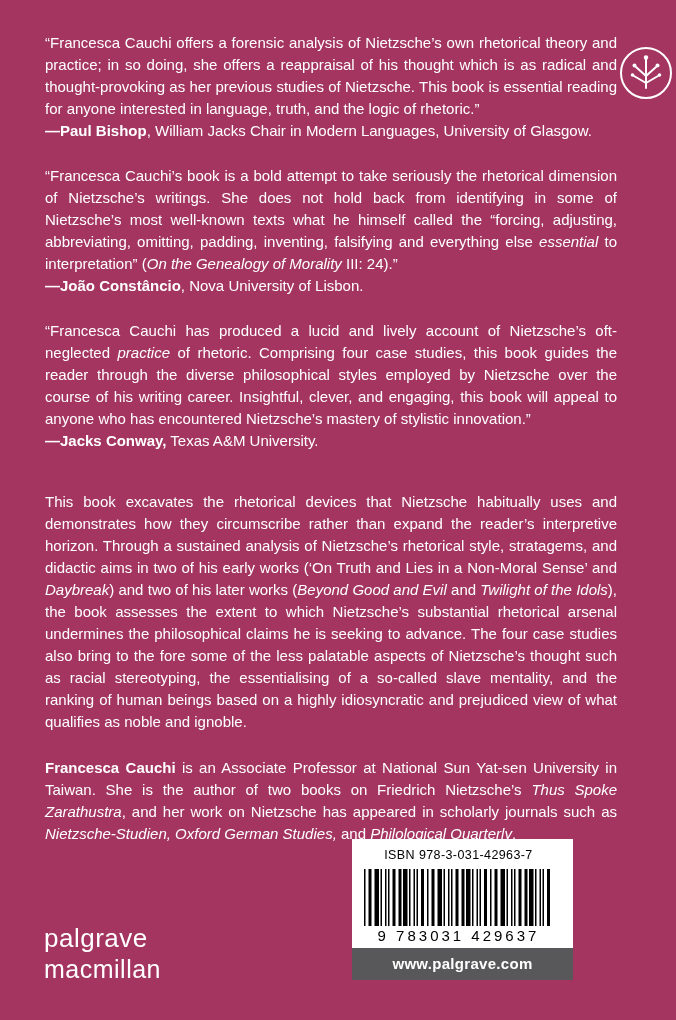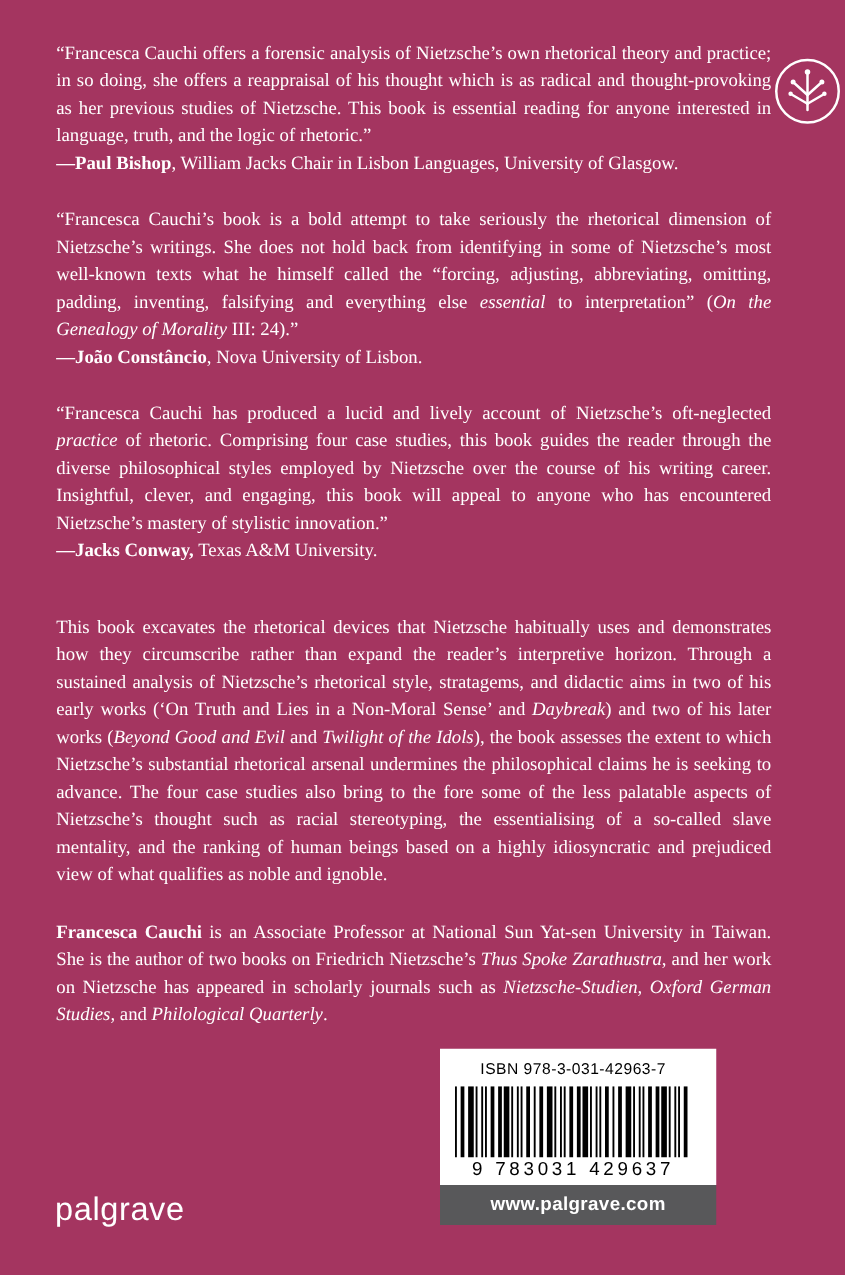--- a/index.html
+++ b/index.html
@@ -11,21 +11,20 @@
     background: #a43560;
     color: #ffffff;
     font-family: "Liberation Sans", sans-serif;
     overflow: hidden;
   }
   .content {
     position: absolute;
     top: 32px; left: 45px; right: 59px;
     font-size: 15px;
     line-height: 22px;
-    font-family: Liberation Serif, serif;
   }
   .quote, .desc, .bio { text-align: justify; }
   .blurb { margin-bottom: 23px; }
   .attr { text-align: left; }
   .desc { margin: 39px 0 24px 0; }
   .emblem {
     position: absolute;
     top: 45px; right: 2px;
     width: 56px; height: 56px;
   }
@@ -96,41 +95,42 @@
         <circle cx="14.5" cy="30" r="1.8"></circle>
         <circle cx="41.5" cy="30" r="1.8"></circle>
       </g>
     </svg>
   </div>
 
   <div class="content">
 
     <section class="blurb">
       <p class="quote"><span>“Francesca Cauchi offers a forensic analysis of Nietzsche’s own rhetorical theory and practice; in so doing, she offers a reappraisal of his thought which is as radical and thought-provoking as her previous studies of Nietzsche. This book is essential reading for anyone interested in language, truth, and the logic of rhetoric.”</span></p>
-      <p class="attr"><span style="font-weight: bold;">—Paul Bishop</span><span>, William Jacks Chair in Lisbon Languages, University of Glasgow.</span></p>
+      <p class="attr"><span style="font-weight: bold;">—Paul Bishop</span><span>, William Jacks Chair in Modern Languages, University of Glasgow.</span></p>
     </section>
 
     <section class="blurb">
       <p class="quote"><span>“Francesca Cauchi’s book is a bold attempt to take seriously the rhetorical dimension of Nietzsche’s writings. She does not hold back from identifying in some of Nietzsche’s most well-known texts what he himself called the “forcing, adjusting, abbreviating, omitting, padding, inventing, falsifying and everything else </span><span style="font-style: italic;">essential</span><span> to interpretation” (</span><span style="font-style: italic;">On the Genealogy of Morality</span><span> III: 24).”</span></p>
       <p class="attr"><span style="font-weight: bold;">—João Constâncio</span><span>, Nova University of Lisbon.</span></p>
     </section>
 
     <section class="blurb">
       <p class="quote"><span>“Francesca Cauchi has produced a lucid and lively account of Nietzsche’s oft-neglected </span><span style="font-style: italic;">practice</span><span> of rhetoric. Comprising four case studies, this book guides the reader through the diverse philosophical styles employed by Nietzsche over the course of his writing career. Insightful, clever, and engaging, this book will appeal to anyone who has encountered Nietzsche’s mastery of stylistic innovation.”</span></p>
       <p class="attr"><span style="font-weight: bold;">—Jacks Conway,</span><span> Texas A&amp;M University.</span></p>
     </section>
 
     <p class="desc"><span>This book excavates the rhetorical devices that Nietzsche habitually uses and demonstrates how they circumscribe rather than expand the reader’s interpretive horizon. Through a sustained analysis of Nietzsche’s rhetorical style, stratagems, and didactic aims in two of his early works (‘On Truth and Lies in a Non-Moral Sense’ and </span><span style="font-style: italic;">Daybreak</span><span>) and two of his later works (</span><span style="font-style: italic;">Beyond Good and Evil</span><span> and </span><span style="font-style: italic;">Twilight of the Idols</span><span>), the book assesses the extent to which Nietzsche’s substantial rhetorical arsenal undermines the philosophical claims he is seeking to advance. The four case studies also bring to the fore some of the less palatable aspects of Nietzsche’s thought such as racial stereotyping, the essentialising of a so-called slave mentality, and the ranking of human beings based on a highly idiosyncratic and prejudiced view of what qualifies as noble and ignoble.</span></p>
 
     <p class="bio"><span style="font-weight: bold;">Francesca Cauchi</span><span> is an Associate Professor at National Sun Yat-sen University in Taiwan. She is the author of two books on Friedrich Nietzsche’s </span><span style="font-style: italic;">Thus Spoke Zarathustra</span><span>, and her work on Nietzsche has appeared in scholarly journals such as </span><span style="font-style: italic;">Nietzsche-Studien, Oxford German Studies,</span><span> and </span><span style="font-style: italic;">Philological Quarterly</span><span>.</span></p>
 
   </div>
 
   <div class="publisher">
     <div class="pal1">palgrave</div>
+    <div class="pal2">macmillan</div>
   </div>
 
   <div class="barcode-block">
     <div class="white-box">
       <div class="isbn">ISBN 978-3-031-42963-7</div>
       <svg class="bars" xmlns="http://www.w3.org/2000/svg" viewBox="0 0 126 60" preserveAspectRatio="none">
           <rect x="0" y="0" width="1" height="60" fill="#000"></rect>
           <rect x="3" y="0" width="2" height="60" fill="#000"></rect>
           <rect x="7" y="0" width="3" height="60" fill="#000"></rect>
           <rect x="11" y="0" width="1" height="60" fill="#000"></rect>

